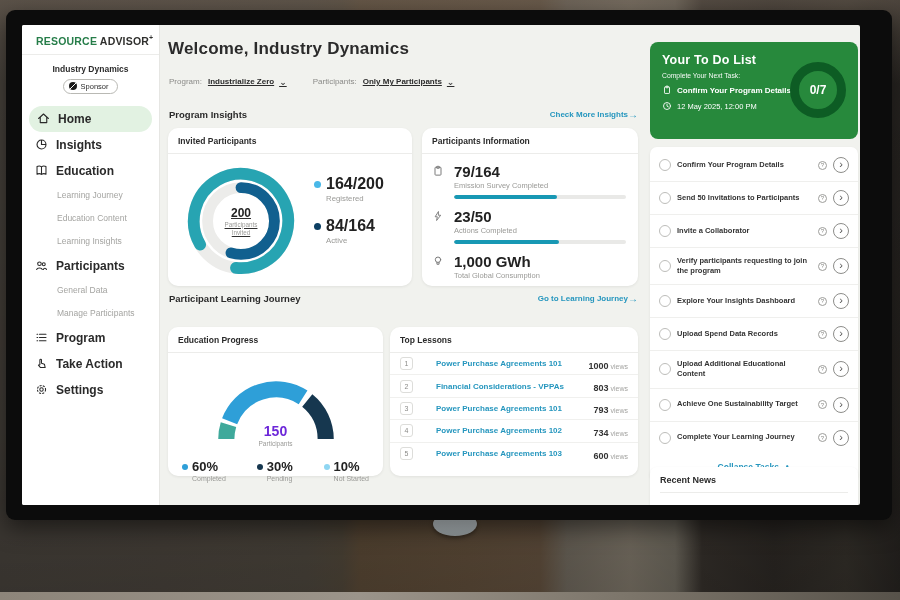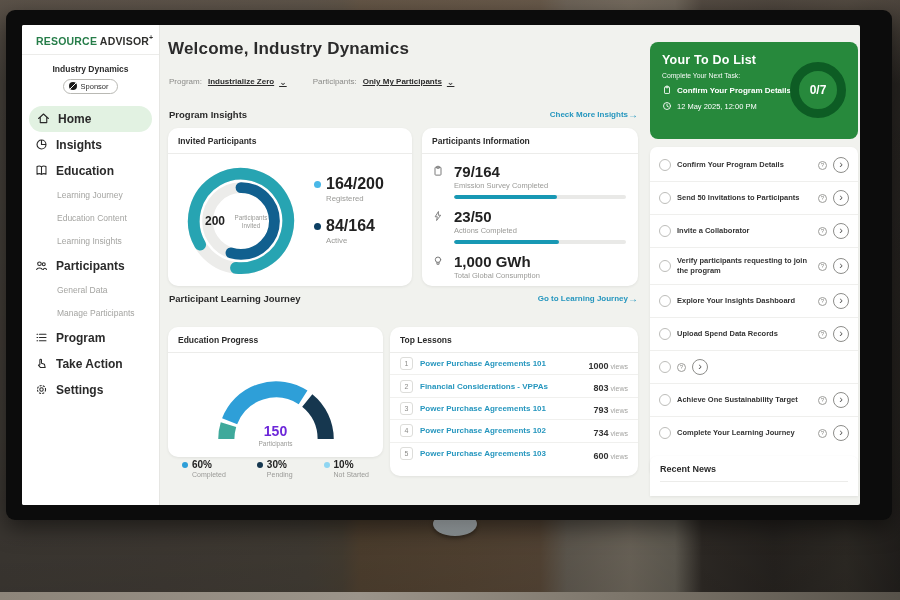--- a/index.html
+++ b/index.html
@@ -80,21 +80,21 @@
   .sec-row { position:absolute; left:9px; right:10px; display:flex; justify-content:space-between; align-items:center; }
   .sec-title { font-size:9.5px; font-weight:bold; color:#2b2b2b; }
   .sec-link { font-size:8px; font-weight:bold; color:#2596be; cursor:pointer; display:flex; align-items:center; }
   .sec-link .arr { font-size:10px; }
 
   .card { position:absolute; background:#fff; border-radius:10px; box-shadow:0 1px 3px rgba(0,0,0,.07); }
   .card-h { font-size:8.5px; font-weight:bold; color:#2b2b2b; padding:8px 10px 7px; border-bottom:1px solid #ececea; }
 
   
   .donut-wrap { position:relative; width:118px; height:118px; margin:8px 0 0 14px; }
-  .donut-center { position:absolute; inset:0; display:flex; align-items:center; justify-content:center; text-align:center; }
+  .donut-center { position:absolute; inset:0; display:flex; flex-direction:column; align-items:center; justify-content:center; text-align:center;text-decoration:underline; }
   .donut-center .dv { font-size:12px; font-weight:bold; color:#222; }
   .donut-center .dl { font-size:6.3px; color:#9a9a97; width:52px; line-height:1.25; margin-top:1px; }
   .inv-body { display:flex; align-items:center; }
   .inv-legend { margin-left:14px; }
   .leg-item { margin-bottom:14px; }
   .leg-line { display:flex; align-items:center; gap:5px; font-size:16px; font-weight:bold; color:#222; }
   .dot { width:7px; height:7px; border-radius:50%; flex:0 0 auto; }
   .leg-sub { font-size:7.8px; color:#9a9a97; margin:1px 0 0 12px; }
 
   
@@ -105,26 +105,26 @@
   .pi-bar { height:4px; background:#e9e9e7; border-radius:2px; margin-top:5px; overflow:hidden; }
   .pi-fill { height:100%; background:#1898b4; border-radius:2px; }
   .pi-flex { flex:1; }
 
   
   .gauge-wrap { position:relative; width:150px; height:82px; margin:14px auto 0; }
   .gauge-center { position:absolute; left:0; right:0; bottom:2px; text-align:center; }
   .gauge-center .gv { font-size:14px; font-weight:bold; color:#6d28d9; }
   .gauge-center .gl { font-size:6.5px; color:#9a9a97; margin-top:1px; }
   .gauge-legend { display:flex; justify-content:space-between; padding:10px 14px 0; }
-  .gl-item .gl-top { display:flex; align-items:center; gap:4px; font-size:10px; font-weight:bold; color:#222; }
+  .gl-item .gl-top { display:flex; align-items:center; gap:4px; font-size:13px; font-weight:bold; color:#222; }
   .gl-item .gl-sub { font-size:7px; color:#9a9a97; margin:1px 0 0 10px; }
   .gl-dot { width:6px; height:6px; border-radius:50%; }
 
   
-  .lesson-row { display:flex; align-items:center; gap:7px; padding:0 10px; height:22.4px; border-bottom:1px solid #f0f0ee; }
+  .lesson-row { display:flex; align-items:center; gap:23px; padding:0 10px; height:22.4px; border-bottom:1px solid #f0f0ee; }
   .lesson-row:last-child { border-bottom:none; }
   .rank { width:13px; height:13px; border:1px solid #ddddda; border-radius:3px; font-size:7px; color:#8a8a87;
           display:flex; align-items:center; justify-content:center; flex:0 0 auto; }
   .l-title { font-size:8px; font-weight:bold; color:#2596be; flex:1; cursor:pointer; white-space:nowrap; overflow:hidden; }
   .l-views { font-size:9px; font-weight:bold; color:#333; }
   .l-sfx { font-size:7px; color:#a4a4a1; margin-left:2px; }
 
   
   .rightcol { position:absolute; left:628px; top:0; width:208px; height:480px; }
   .todo-card { position:absolute; left:0; top:17px; width:208px; height:97px; background:#27893c;
@@ -143,21 +143,21 @@
   .task-check { width:12px; height:12px; border:1.5px solid #bdbdba; border-radius:50%; flex:0 0 auto; cursor:pointer; }
   .task-label { flex:1; font-size:7.5px; font-weight:bold; color:#333; line-height:1.35; }
   .task-q { width:9px; height:9px; border:1px solid #9d9d9a; border-radius:50%; font-size:6px; color:#8a8a87;
             display:flex; align-items:center; justify-content:center; flex:0 0 auto; cursor:pointer; }
   .task-go { width:16px; height:16px; border:1.3px solid #8d8d8a; border-radius:50%; color:#555;
              display:flex; align-items:center; justify-content:center; font-size:11px; line-height:1;
              flex:0 0 auto; cursor:pointer; padding-bottom:1px; }
   .collapse-row { text-align:center; padding:8px 0 7px; font-size:8.5px; font-weight:bold; color:#2596be; cursor:pointer; }
   .collapse-row .caret { font-size:8px; margin-left:5px; }
 
-  .news-card { position:absolute; left:0; top:431px; width:208px; height:40px; background:#fff;
+  .news-card { position:absolute; left:0; top:442px; width:208px; height:40px; background:#fff;
                border-radius:7px 7px 0 0; box-shadow:0 1px 3px rgba(0,0,0,.07); padding:8px 10px; }
   .news-title { font-size:9px; font-weight:bold; color:#2b2b2b; padding-bottom:7px; border-bottom:1px solid #ececea; }
 
   svg.ic { display:block; }
 </style>
 </head>
 <body>
 
 <div class="bg"></div>
 <div class="floor-strip"></div>
@@ -353,21 +353,21 @@
     </section>
 
     <div class="sec-row" style="top:268px;">
       <span class="sec-title">Participant Learning Journey</span>
       <span class="sec-link">
         <span>Go to Learning Journey</span>
         <span class="arr">→</span>
       </span>
     </div>
 
-    <section class="card" style="left:8px; top:302px; width:215px; height:130px;">
+    <section class="card" style="left:8px; top:302px; width:215px; height:149px;">
       <div class="card-h">Education Progress</div>
       <div class="gauge-wrap">
         <svg width="150" height="82" viewBox="0 0 120 66">
           <path d="M20 58 A40 40 0 0 1 21.75 46.3" fill="none" stroke="#3fa99b" stroke-width="13"></path>
           <path d="M22.67 43.67 A40 40 0 0 1 81.78 24.45" fill="none" stroke="#2e9fd8" stroke-width="13"></path>
           <path d="M85.17 26.92 A40 40 0 0 1 100 58" fill="none" stroke="#16374f" stroke-width="13"></path>
         </svg>
         <div class="gauge-center">
           <div class="gv">150</div>
           <div class="gl">Participants</div>
@@ -496,20 +496,21 @@
       <div class="task-row">
         <span class="task-check"></span>
         <span class="task-label">Upload Spend Data Records</span>
         <span class="task-q">?</span>
         <span class="task-go">
               <span>›</span>
             </span>
       </div>
       <div class="task-row">
         <span class="task-check"></span>
+        <span class="task-label">Upload Additional Educational Content</span>
         <span class="task-q">?</span>
         <span class="task-go">
               <span>›</span>
             </span>
       </div>
       <div class="task-row">
         <span class="task-check"></span>
         <span class="task-label">Achieve One Sustainability Target</span>
         <span class="task-q">?</span>
         <span class="task-go">

